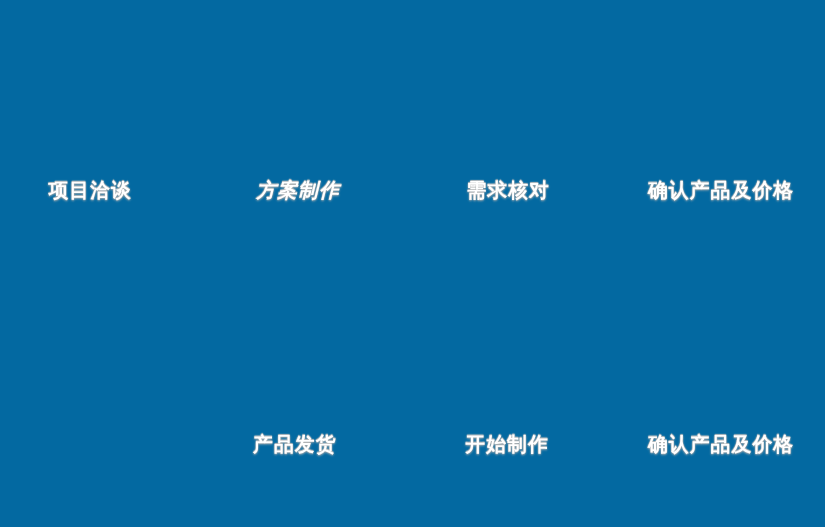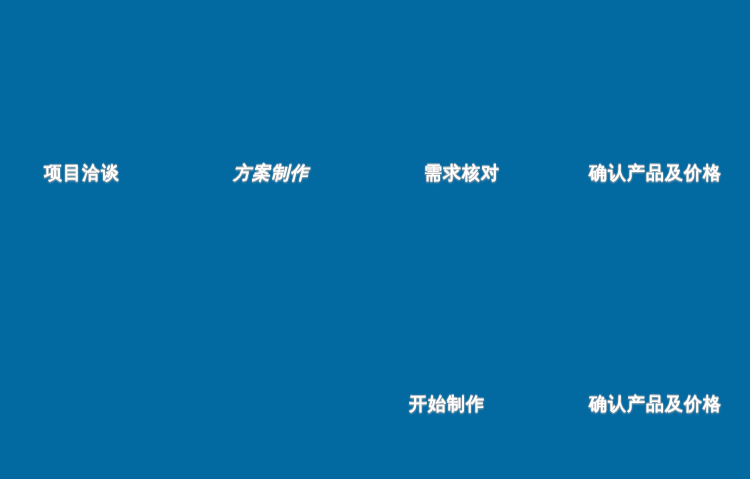--- a/index.html
+++ b/index.html
@@ -29,34 +29,35 @@
       0 -1px 1px #c7c7c7;
     user-select: none;
   }
   
   .pos-step-1 { left: 44px;  top: 161px; }
   .pos-step-2 { left: 233px; top: 161px; font-style: italic; }
   .pos-step-3 { left: 424px; top: 161px; }
   .pos-step-4 { left: 589px; top: 161px; }
   
   .pos-step-7 { left: 230px; top: 392px; }
-  .pos-step-6 { left: 409px; top: 392px; }
+  .pos-step-6 { left: 423px; top: 392px; }
   .pos-step-5 { left: 589px; top: 392px; }
 </style>
 </head>
 <body>
 
 <div class="canvas">
 
   <span class="step-label pos-step-1">项目洽谈</span>
 
   <span class="step-label pos-step-2">方案制作</span>
 
   <span class="step-label pos-step-3">需求核对</span>
 
   <span class="step-label pos-step-4">确认产品及价格</span>
 
   <span class="step-label pos-step-5">确认产品及价格</span>
 
   <span class="step-label pos-step-6">开始制作</span>
 
+  <span class="step-label pos-step-7">产品发货</span>
 
 </div>
 
 </body></html>

